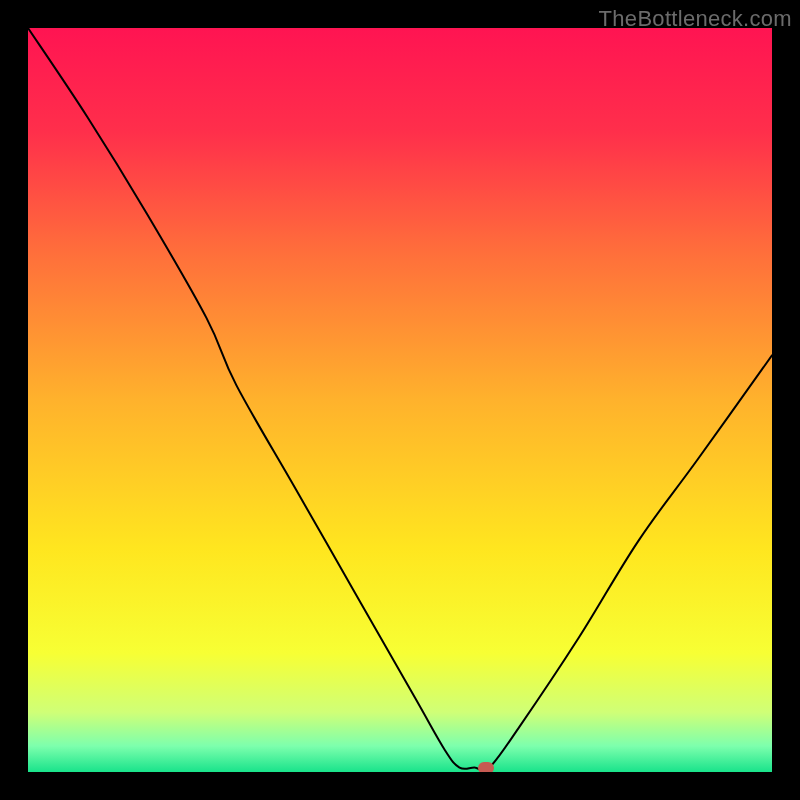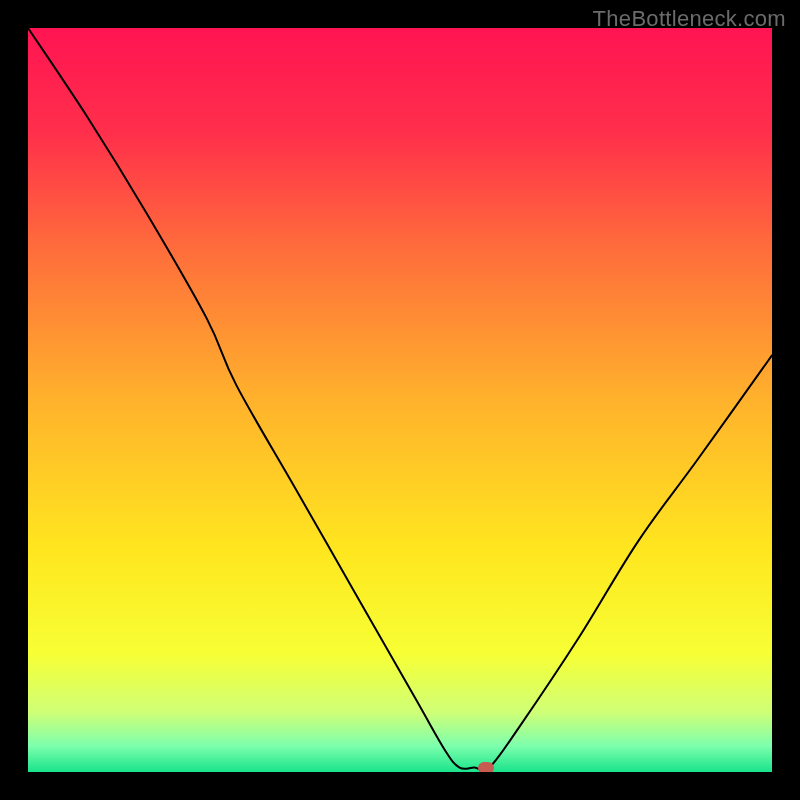--- a/index.html
+++ b/index.html
@@ -13,21 +13,21 @@
   }
   .frame {
     position: relative;
     width: 800px;
     height: 800px;
     background: #000;
   }
   .watermark {
     position: absolute;
     top: 6px;
-    right: 14px;
+    right: 8px;
     color: #6b6b6b;
     font-size: 22px;
     font-weight: 500;
     letter-spacing: 0.3px;
     z-index: 3;
   }
   .plot-area {
     position: absolute;
     left: 28px;
     top: 28px;

